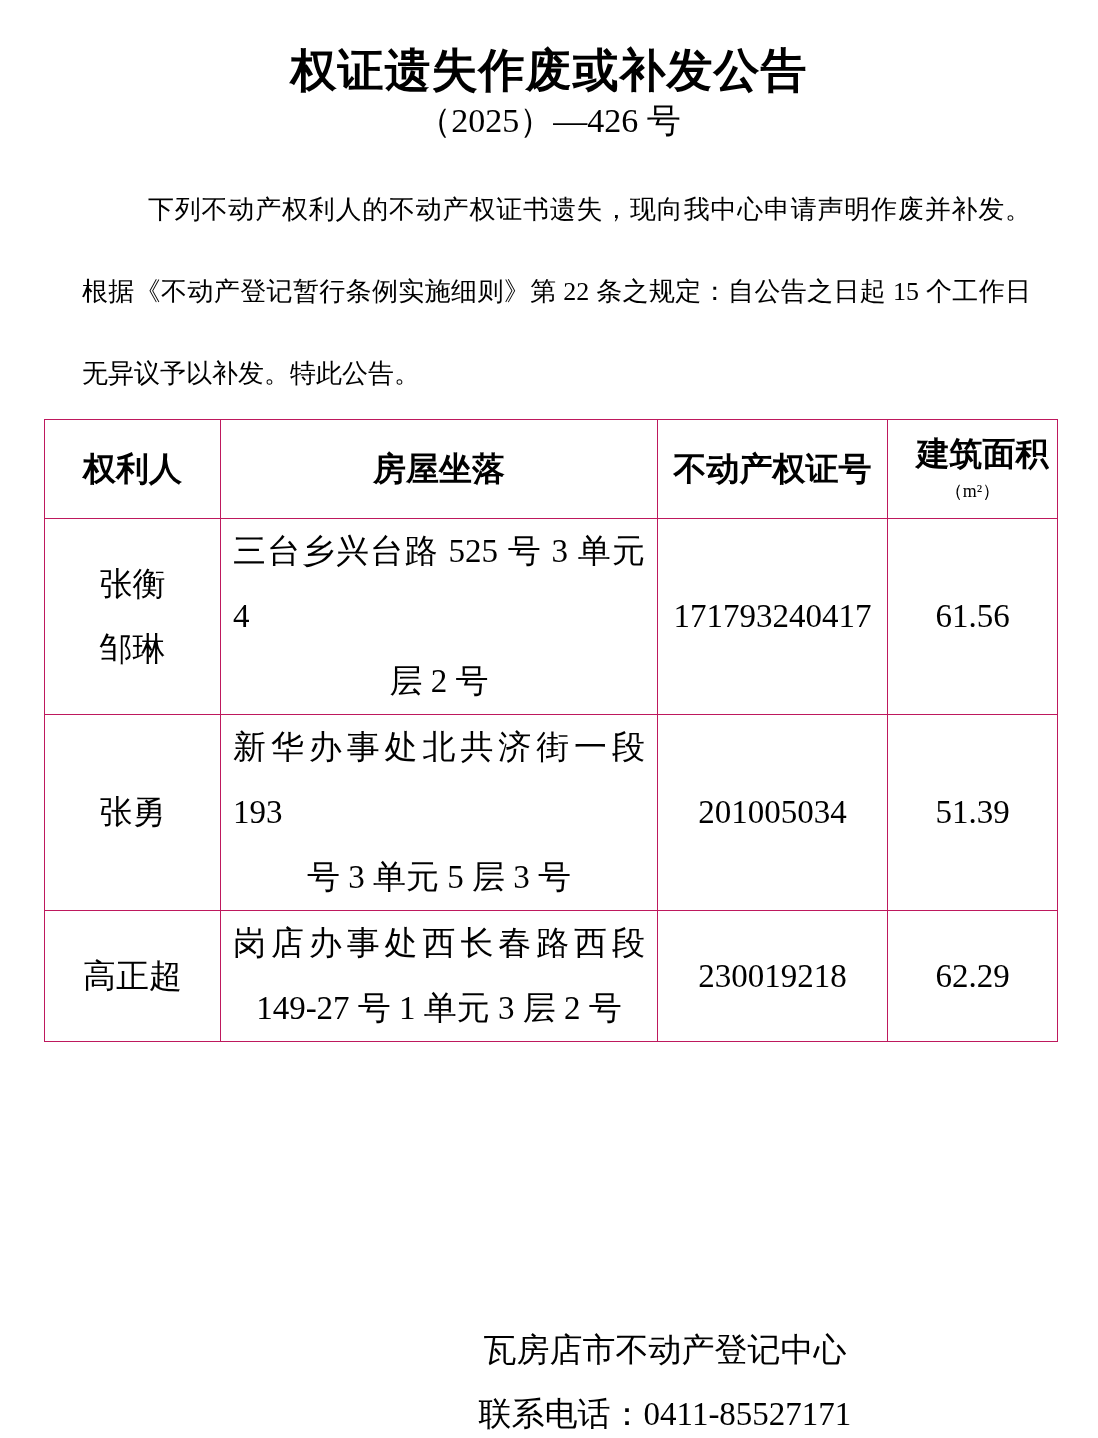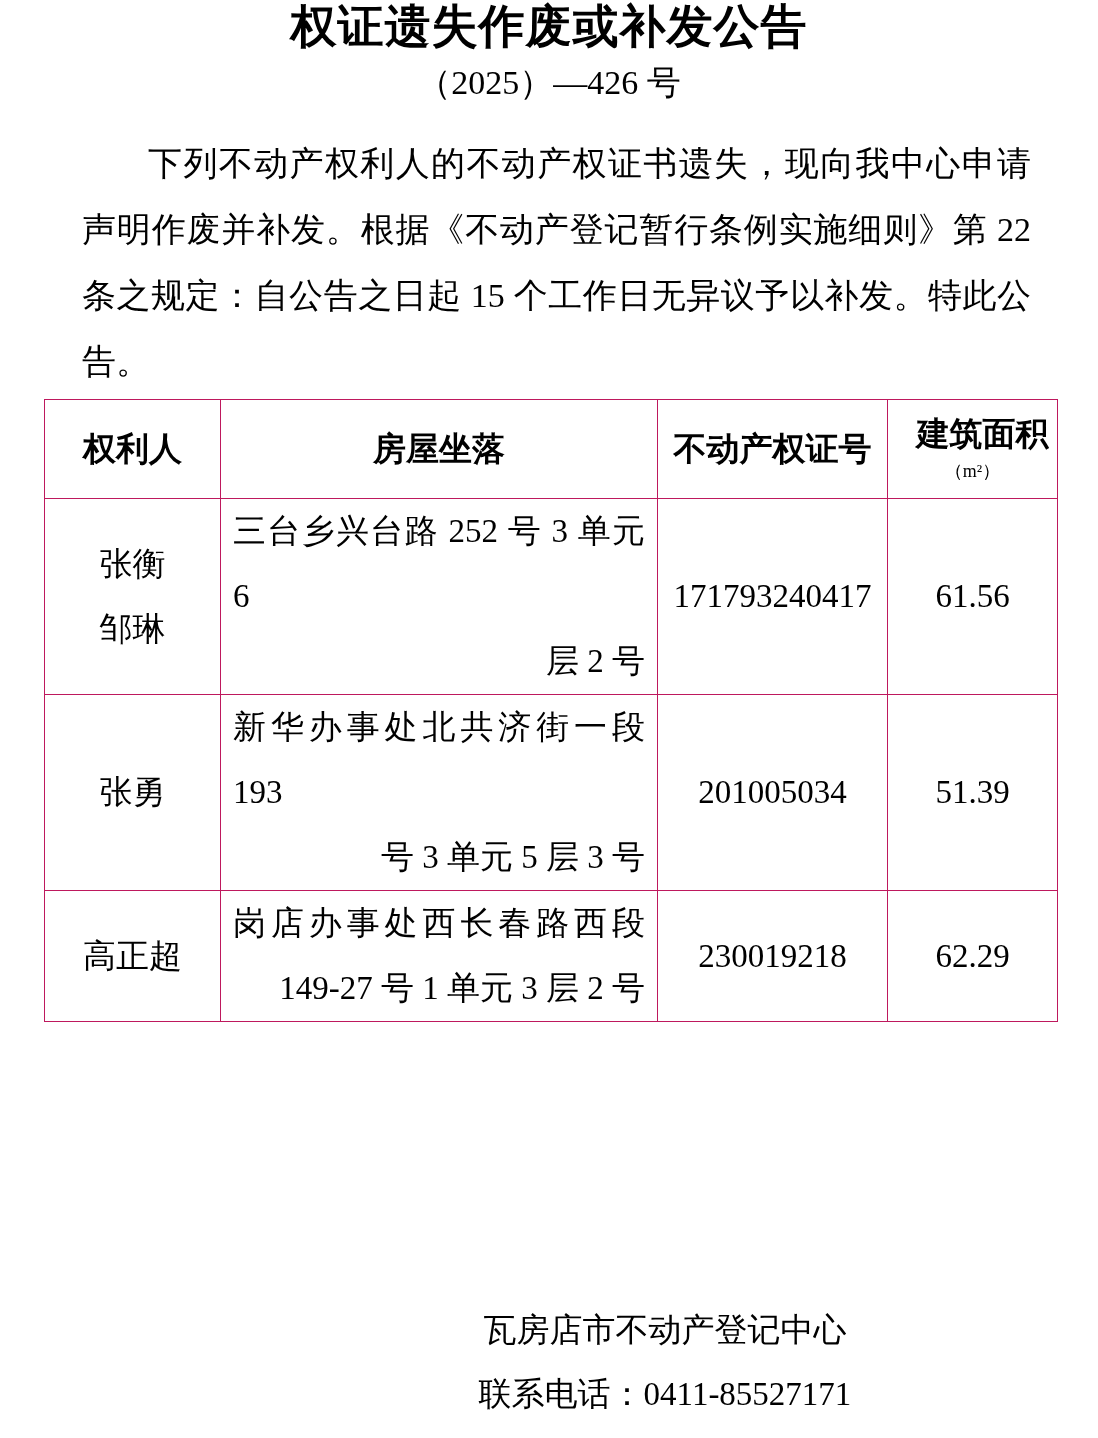--- a/index.html
+++ b/index.html
@@ -8,37 +8,38 @@
     position: relative;
     width: 1098px;
     height: 1438px;
     background: #ffffff;
     color: #000000;
     font-family: "Liberation Serif", "DejaVu Serif", serif;
     overflow: hidden;
   }
   .doc-title {
     margin: 0;
+    padding-top: 44px;
     text-align: center;
     font-family: "Liberation Sans", "DejaVu Sans", sans-serif;
     font-weight: bold;
     font-size: 46px;
     line-height: 52px;
     letter-spacing: 1px;
   }
   .doc-number {
-    margin-top: 11px;
+    margin-top: 5px;
     text-align: center;
     font-size: 34px;
     line-height: 40px;
   }
   .notice-body {
     margin: 28px 67px 0 82px;
-    font-size: 34px;
-    line-height: 66px;
+    font-size: 26px;
+    line-height: 82px;
     text-align: justify;
     text-indent: 66px;
   }
   table.notice-table {
     margin: 4px 0 0 44px;
     width: 1013px;
     border-collapse: collapse;
     table-layout: fixed;
     font-size: 33px;
   }
@@ -68,21 +69,21 @@
   td.owner-cell {
     text-align: center;
     white-space: pre-line;
     line-height: 65px;
   }
   td.location-cell {
     padding: 0 12px;
     line-height: 65px;
   }
   .addr-line-1 { text-align: justify; text-align-last: justify; }
-  .addr-line-2 { text-align: right; }
+  .addr-line-2 { text-align: center; }
   td.cert-cell, td.area-cell { text-align: center; }
   .doc-footer {
     margin-top: 276px;
     padding-left: 232px;
     text-align: center;
     font-size: 33px;
     line-height: 64px;
   }
 </style>
 </head>
@@ -112,21 +113,21 @@
           <div class="th-area-main">建筑面积</div>
           <div class="area-unit">（m²）</div>
         </th>
       </tr>
     </thead>
     <tbody>
       <tr>
         <td class="owner-cell">张衡
 邹琳</td>
         <td class="location-cell">
-          <div class="addr-line-1">三台乡兴台路 252 号 3 单元 6</div>
+          <div class="addr-line-1">三台乡兴台路 525 号 3 单元 4</div>
           <div class="addr-line-2">层 2 号</div>
         </td>
         <td class="cert-cell">171793240417</td>
         <td class="area-cell">61.56</td>
       </tr>
       <tr>
         <td class="owner-cell">张勇</td>
         <td class="location-cell">
           <div class="addr-line-1">新华办事处北共济街一段 193</div>
           <div class="addr-line-2">号 3 单元 5 层 3 号</div>

